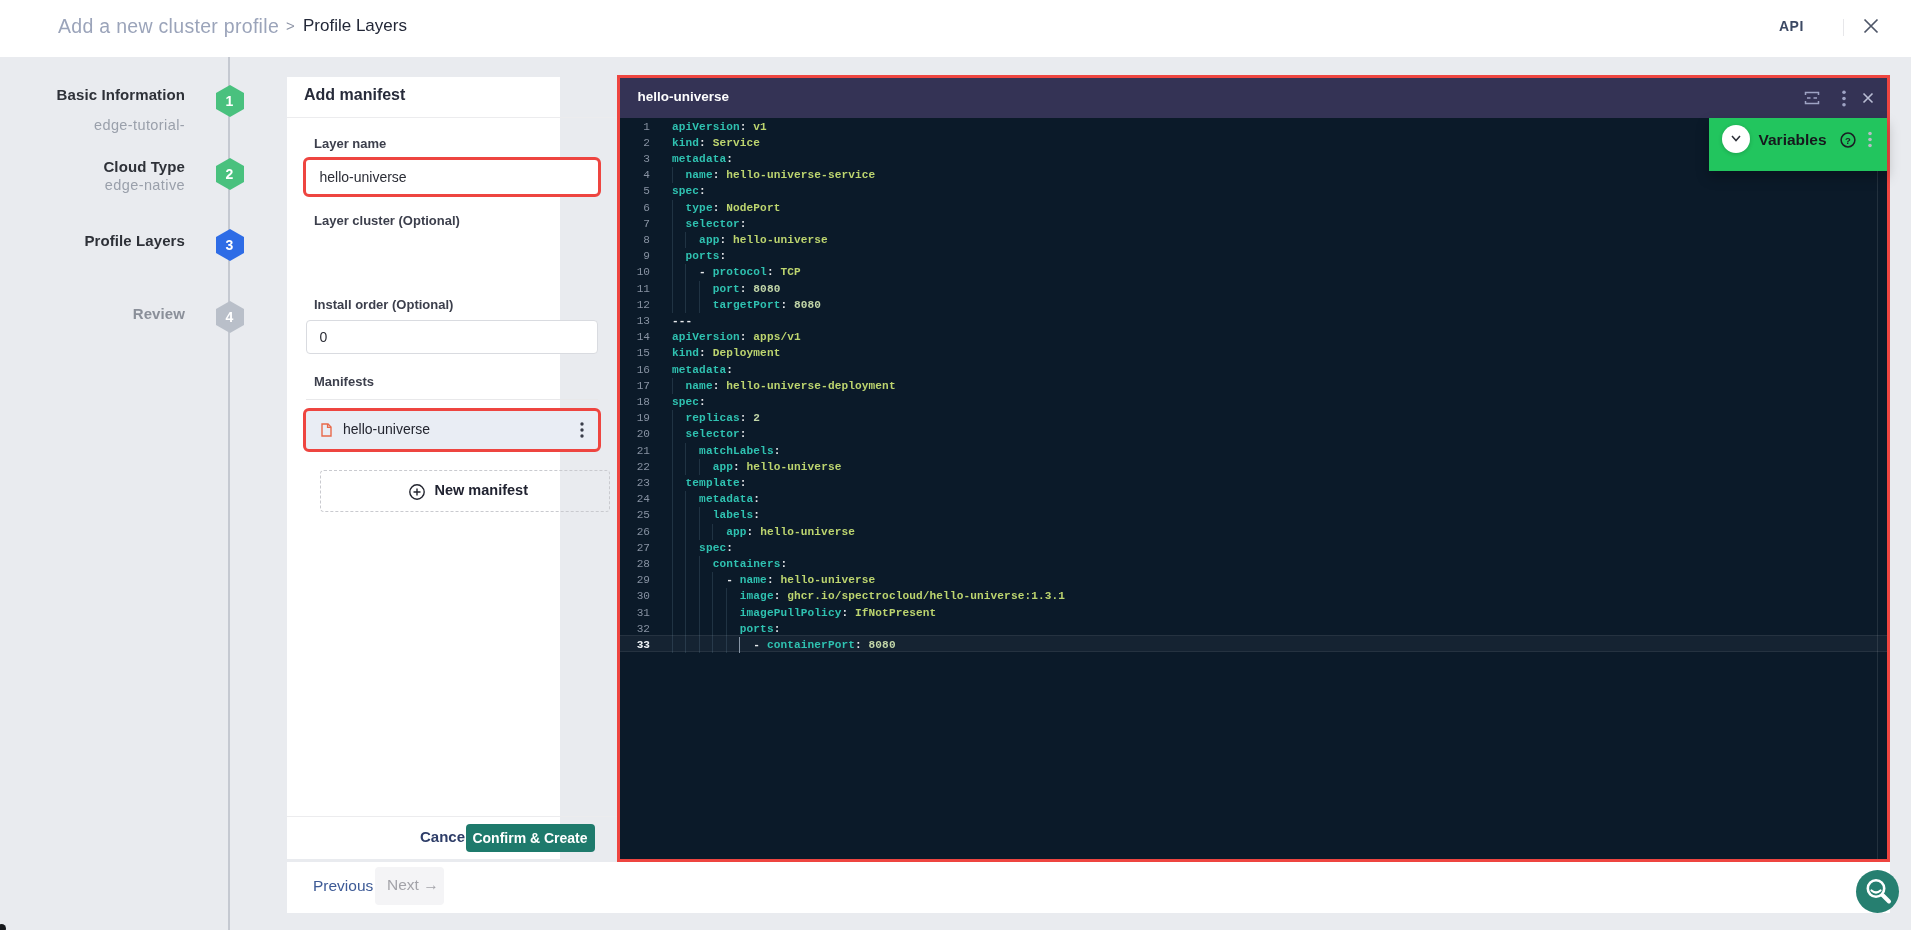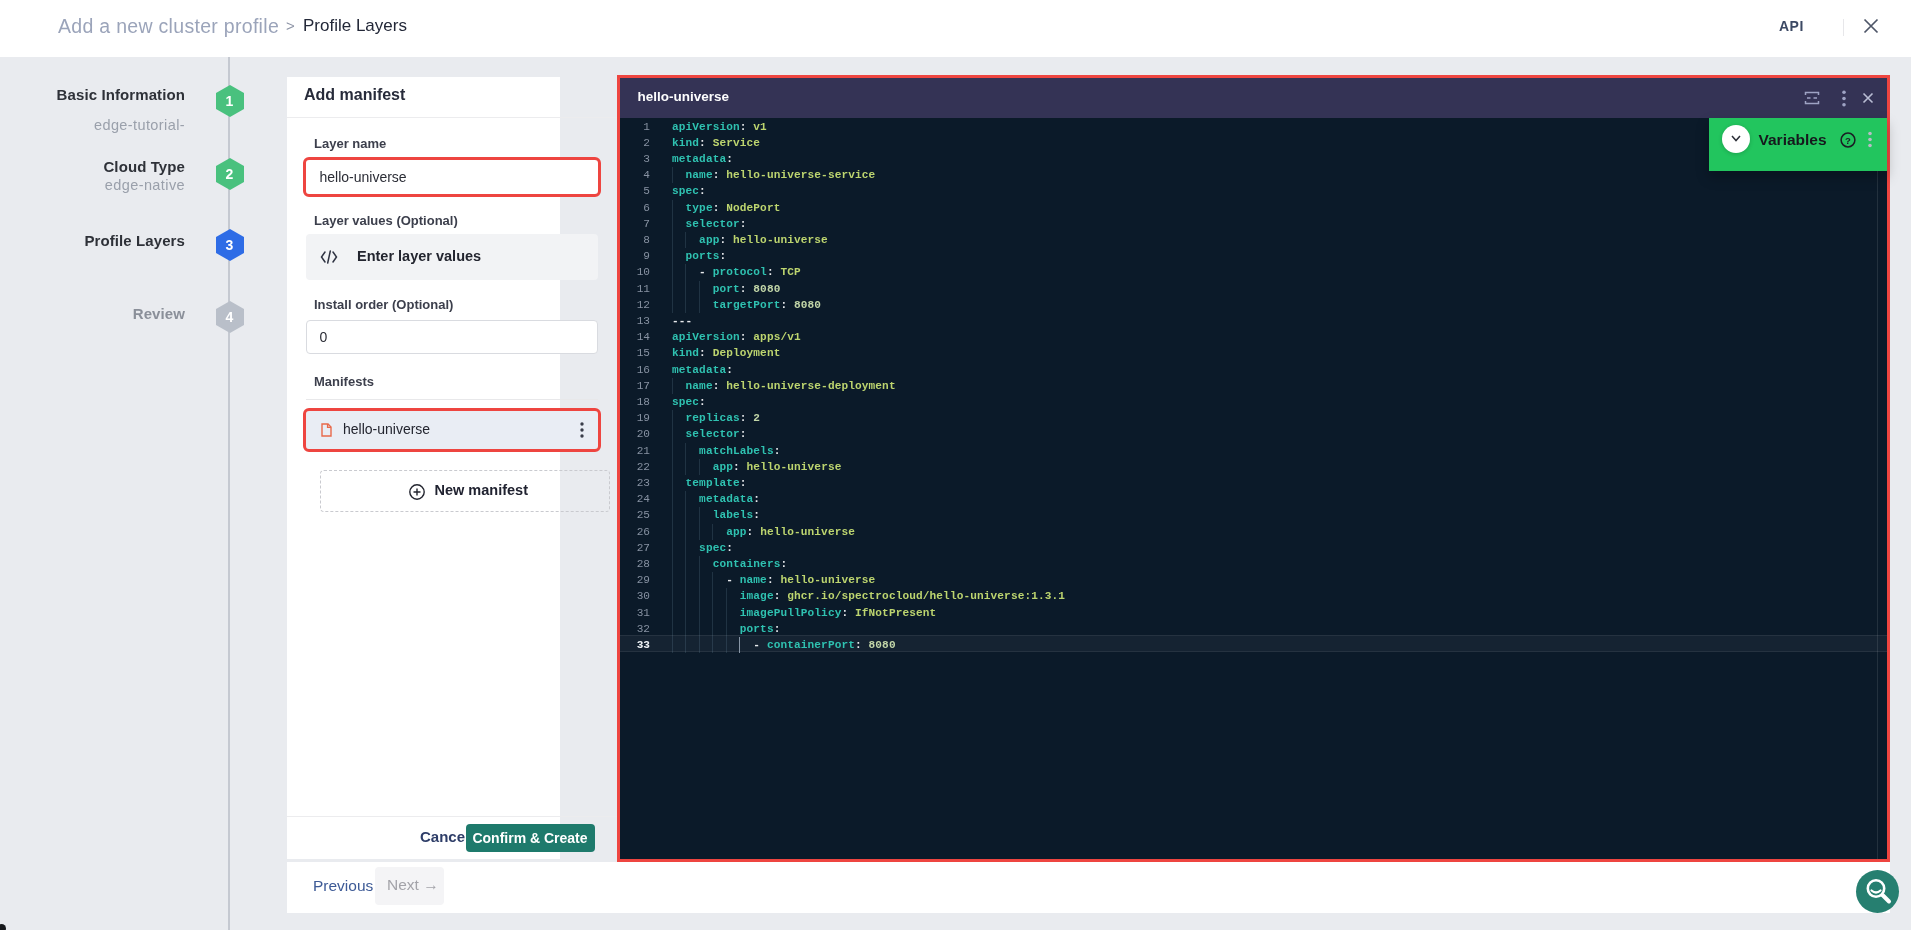--- a/index.html
+++ b/index.html
@@ -118,27 +118,21 @@
       <path d="M14 0 L28 8 L28 24 L14 32 L0 24 L0 8 Z" fill="#b9bfc9"></path>
     </svg>
   <div class="hexnum">4</div>
 </div>
 
 <div id="card">
   <div id="cardtitle">Add manifest</div>
   <div id="carddiv1"></div>
   <div class="lbl" style="top:59px;">Layer name</div>
   <div class="inp redout" style="top:83px;border-color:#ffffff;">hello-universe</div>
-  <div class="lbl" style="top:135.5px;">Layer values (Optional)</div>
-  <div id="lval">
-    <svg class="abs" style="left:14px;top:15px" width="18" height="16" viewBox="0 0 18 16">
-        <path d="M5 3 L1.5 8 L5 13 M13 3 L16.5 8 L13 13 M10.3 2 L7.7 14" stroke="#2f3342" stroke-width="1.5" fill="none" stroke-linecap="round"></path>
-      </svg>
-    <div class="txt">Enter layer values</div>
-  </div>
+  <div class="lbl" style="top:135.5px;">Layer cluster (Optional)</div>
   <div class="lbl" style="top:220px;">Install order (Optional)</div>
   <div class="inp" style="top:242.5px;">0</div>
   <div class="lbl" style="top:296.5px;">Manifests</div>
   <div id="mandiv"></div>
   <div id="manitem" class="redout">
     <svg class="abs" style="left:15px;top:12px" width="11" height="14" viewBox="0 0 11 14">
         <path d="M1 1 L7 1 L10 4 L10 13 L1 13 Z" fill="none" stroke="#e8694a" stroke-width="1.4"></path>
         <path d="M6.6 1 L6.6 4.4 L10 4.4" fill="none" stroke="#e8694a" stroke-width="1.4"></path>
       </svg>
     <div class="txt">hello-universe</div>

